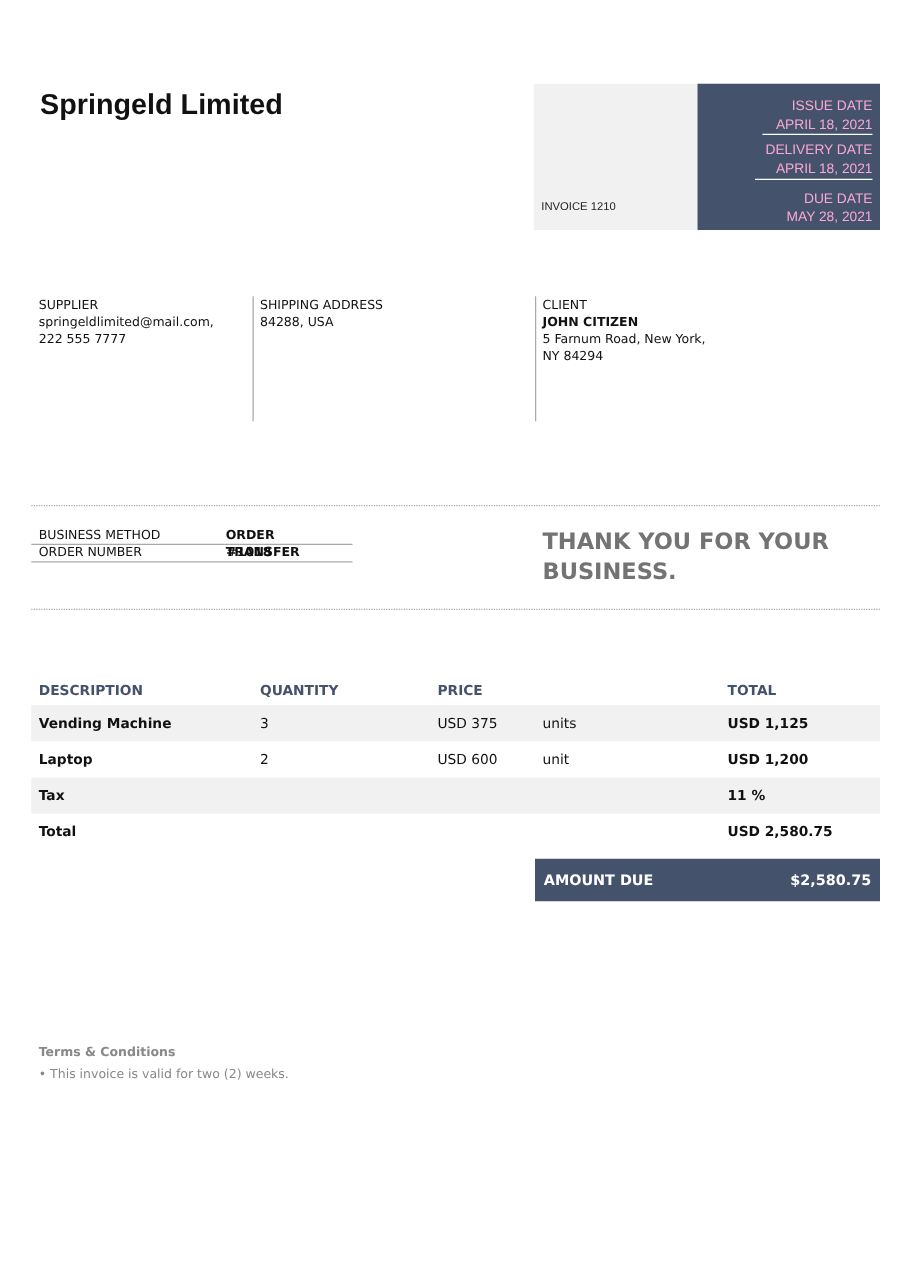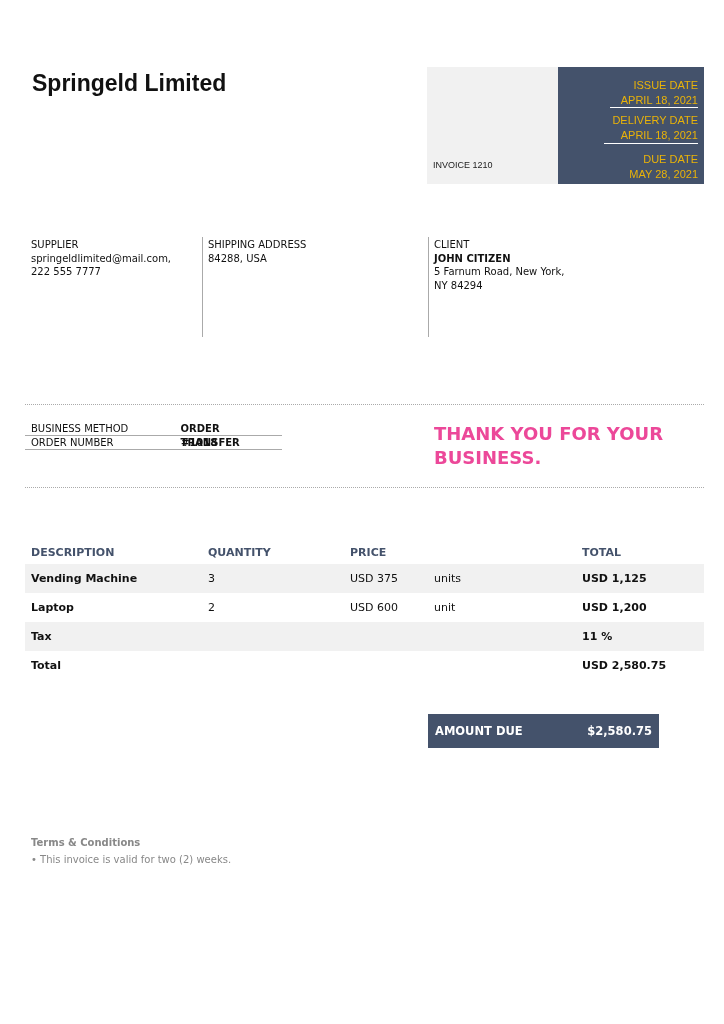--- a/index.html
+++ b/index.html
@@ -17,21 +17,21 @@
     .invoice-box {
       left: 427px; top: 67px; width: 131px; height: 117px;
       background: #f1f1f1;
     }
     .invoice-number {
       left: 433px; top: 160px; font-size: 9px; color: #222;
       font-family: "Liberation Sans", sans-serif;
     }
     .dates-box {
       left: 558px; top: 67px; width: 146px; height: 117px;
-      background: #44526b; color: #eab308;
+      background: #44526b; color: #f9a8d4;
       font-family: "Liberation Sans", sans-serif;
     }
     .date-block { position: absolute; right: 6px; text-align: right; font-size: 11px; line-height: 15px; }
     .date-block .lbl { display: block; }
     .date-block .val { display: block; }
     .date-issue { top: 11px; }
     .date-delivery { top: 46px; }
     .date-due { top: 85px; }
     .date-rule { position: absolute; height: 1px; background: #ffffff; right: 6px; }
     .rule-1 { top: 40px; width: 88px; }
@@ -53,39 +53,39 @@
     .dot-2 { top: 487px; }
 
     
     .pay-table { left: 25px; top: 422px; width: 257px; font-size: 10px; }
     .pay-row { display: flex; height: 14px; line-height: 14px; border-bottom: 1px solid #aaaaaa; }
     .pay-row .k { width: 156px; padding-left: 6px; }
     .pay-row .v { font-weight: bold; }
 
     .thanks {
       left: 434px; top: 422px; width: 270px;
-      font-size: 18px; font-weight: bold; color: #ec4899; line-height: 24px;
+      font-size: 18px; font-weight: bold; color: #737373; line-height: 24px;
     }
 
     
     .items { left: 25px; top: 542px; width: 679px; }
     .items .row { position: relative; height: 29px; font-size: 11px; }
     .items .row.head { height: 22px; color: #44526b; font-weight: bold; font-size: 11px; }
     .items .row.shade { background: #f1f1f1; }
     .items .cell { position: absolute; top: 0; line-height: 29px; white-space: nowrap; }
     .items .row.head .cell { line-height: 22px; }
     .c-desc { left: 6px; }
     .c-qty { left: 183px; }
     .c-price { left: 313px; margin-left: 12px; }
     .c-unit { left: 409px; }
     .c-total { left: 557px; }
     .bold { font-weight: bold; }
 
     .amount-due {
-      left: 428px; top: 714px; width: 231px; height: 34px;
+      left: 428px; top: 687px; width: 276px; height: 34px;
       background: #44526b; color: #ffffff; font-weight: bold; font-size: 11.5px; padding-left: 16px;
     }
     .amount-due .lbl { position: absolute; left: 7px; top: 0; line-height: 34px; }
     .amount-due .val { position: absolute; right: 7px; top: 0; line-height: 34px; }
 
     
     .terms { left: 31px; top: 834px; color: #888888; font-size: 10px; line-height: 17px; }
     .terms .title { font-weight: bold; }
   </style>
 </head>

